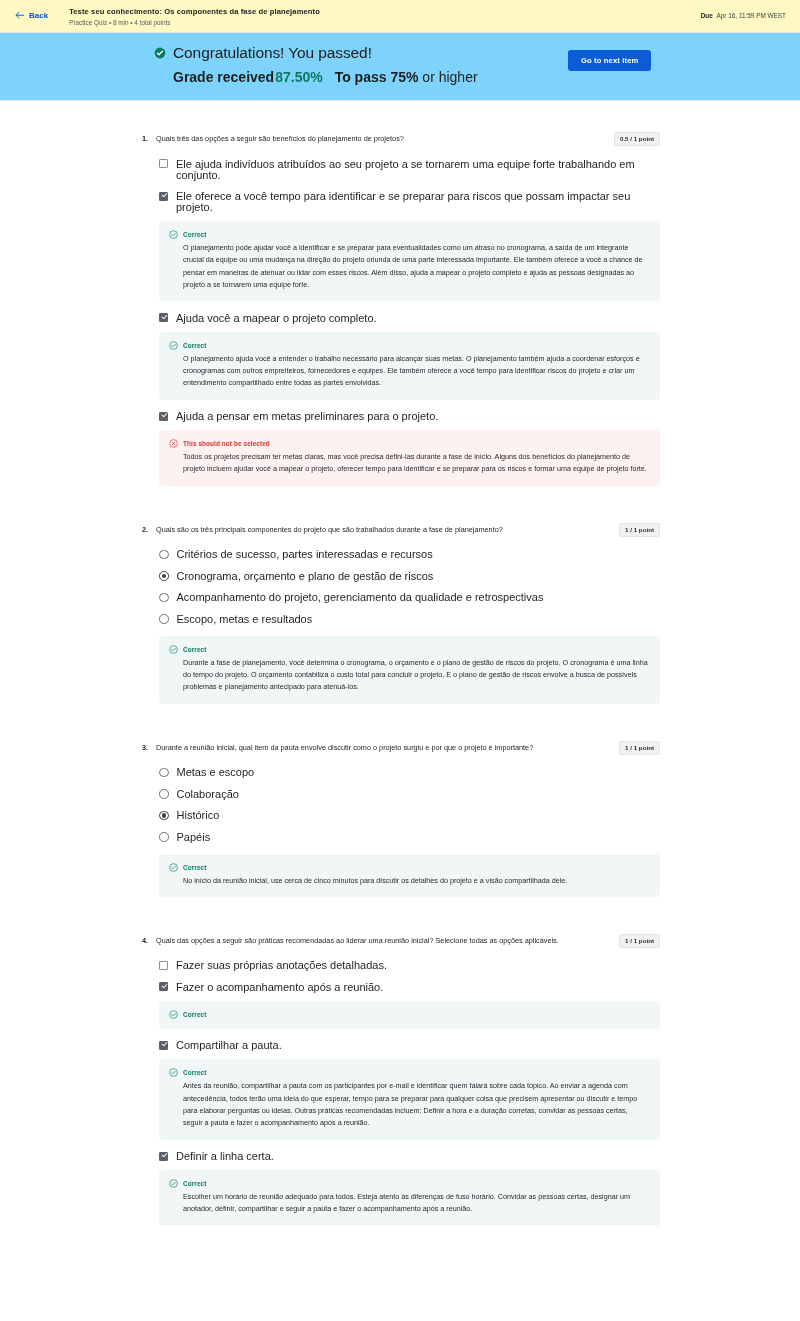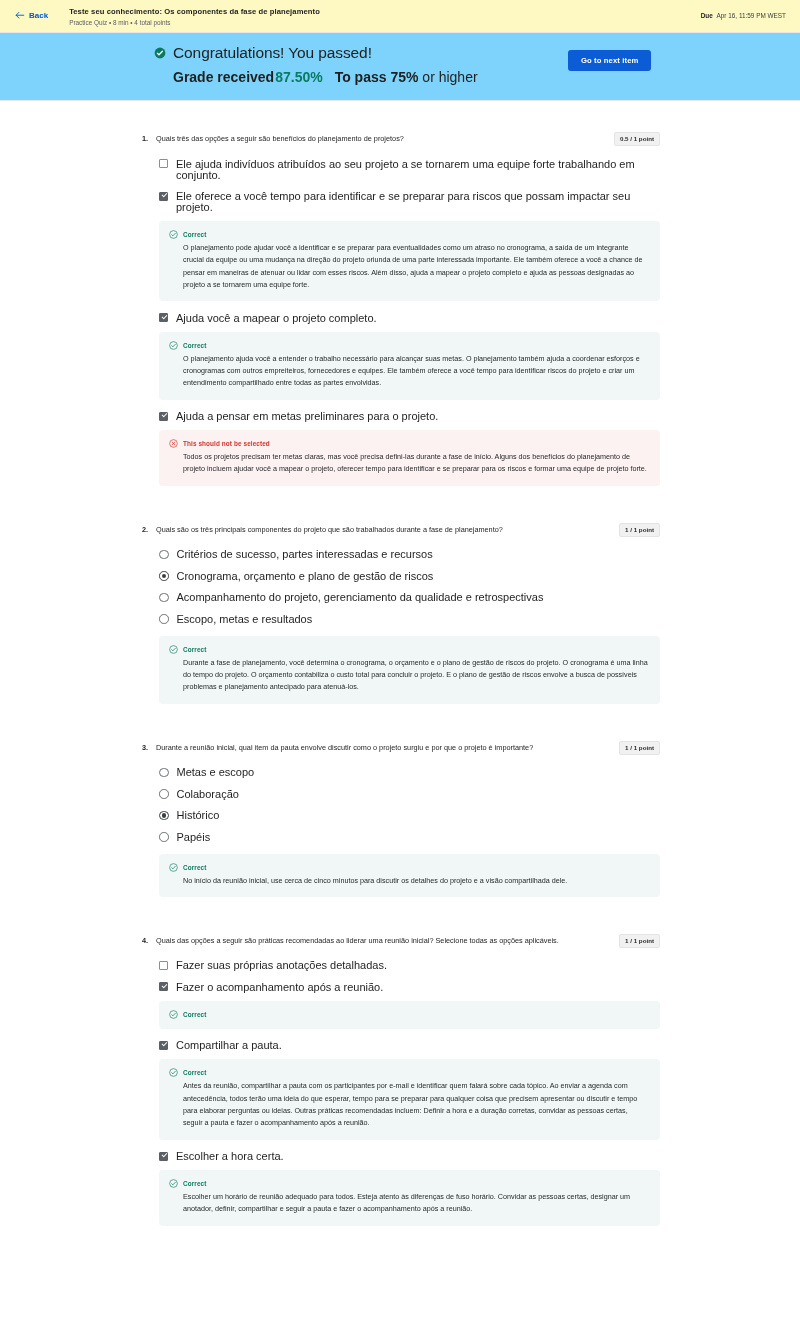--- a/index.html
+++ b/index.html
@@ -461,21 +461,21 @@
                 <path fill="none" stroke="#0b7a62" stroke-width="1.6" stroke-linecap="round" stroke-linejoin="round" d="M6 10.4l2.6 2.6 5.5-5.7"></path>
               </svg>
               <span>Correct</span>
             </div>
             <div class="fb-body">Antes da reunião, compartilhar a pauta com os participantes por e-mail e identificar quem falará sobre cada tópico. Ao enviar a agenda com antecedência, todos terão uma ideia do que esperar, tempo para se preparar para qualquer coisa que precisem apresentar ou discutir e tempo para elaborar perguntas ou ideias. Outras práticas recomendadas incluem: Definir a hora e a duração corretas, convidar as pessoas certas, seguir a pauta e fazer o acompanhamento após a reunião.</div>
           </div>
         </div>
         <div class="opt-block">
           <div class="option-row">
             <span class="cb checked"></span>
-            <span class="opt-label">Escolher a hora certa.</span>
+            <span class="opt-label">Definir a linha certa.</span>
           </div>
           <div class="feedback correct">
             <div class="fb-head">
               <svg class="fb-icon" viewBox="0 0 20 20">
                 <circle cx="10" cy="10" r="8.6" fill="none" stroke="#0b7a62" stroke-width="1.4"></circle>
                 <path fill="none" stroke="#0b7a62" stroke-width="1.6" stroke-linecap="round" stroke-linejoin="round" d="M6 10.4l2.6 2.6 5.5-5.7"></path>
               </svg>
               <span>Correct</span>
             </div>
             <div class="fb-body">Escolher um horário de reunião adequado para todos. Esteja atento às diferenças de fuso horário. Convidar as pessoas certas, designar um anotador, definir, compartilhar e seguir a pauta e fazer o acompanhamento após a reunião.</div>

